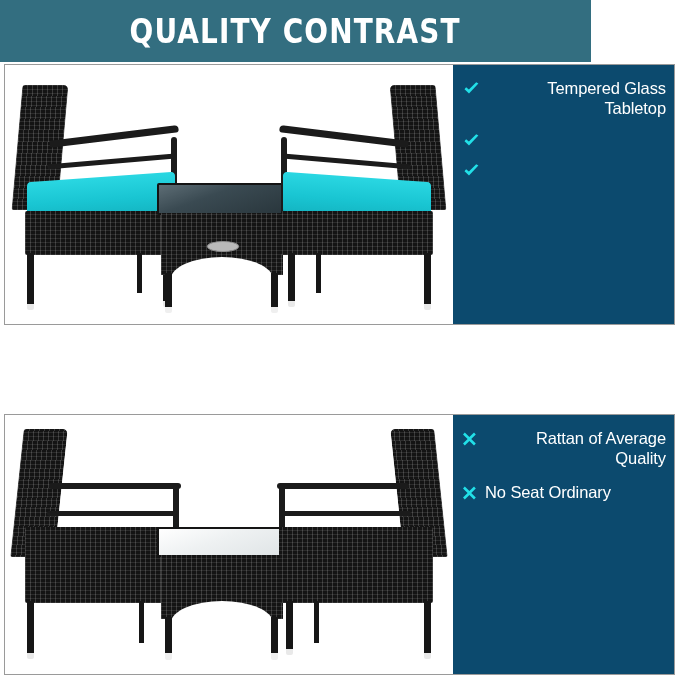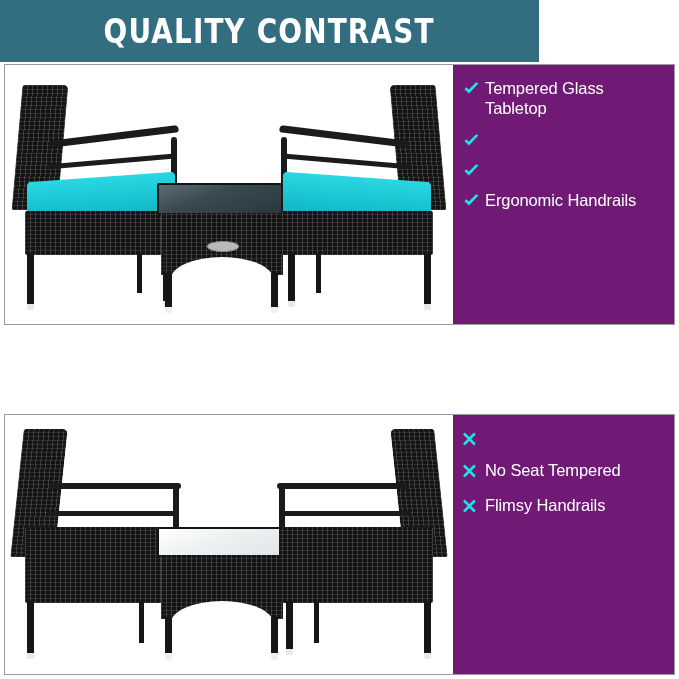--- a/index.html
+++ b/index.html
@@ -9,21 +9,21 @@
     font-family:"Liberation Sans", sans-serif;
     overflow:hidden;
   }
   .infographic{
     position:relative;width:679px;height:679px;
     background:#ffffff;
   }
 
   
   .header{
-    position:absolute;left:0;top:0;width:539px;height:62px;
+    position:absolute;left:0;top:0;width:591px;height:62px;
     background:#336e80;
     display:flex;align-items:center;justify-content:center;
   }
   .header-title{
     color:#ffffff;
     font-size:33px;
     font-weight:bold;
     letter-spacing:1.2px;
     font-family:"DejaVu Sans Condensed","Liberation Sans",sans-serif;
     transform:scaleX(0.94);
@@ -45,23 +45,24 @@
   .photo{
     position:relative;
     width:448px;height:100%;
     background:#ffffff;
     overflow:hidden;
     flex:0 0 448px;
   }
   .features{
     position:relative;
     flex:1 1 auto;
-    background:#701a75;
+    background:#0c4a6e;
     padding:14px 8px 16px 10px;
     box-sizing:border-box;
+    text-align:right;
   }
 
   
   .feat-row{
     display:flex;
     align-items:flex-start;
     margin-bottom:13px;
   }
   .feat-mark{
     flex:0 0 22px;
@@ -242,28 +243,20 @@
             </svg>
         </span>
       </div>
       <div class="feat-row">
         <span class="feat-mark">
           <svg width="17" height="14" viewBox="0 0 17 14">
               <path d="M1.5 7.2 L6 11.6 L15.4 1.4 L13.2 0.2 L5.9 7.6 L3.1 5.2 Z" fill="#22e0e8"></path>
             </svg>
         </span>
       </div>
-      <div class="feat-row">
-        <span class="feat-mark">
-          <svg width="17" height="14" viewBox="0 0 17 14">
-              <path d="M1.5 7.2 L6 11.6 L15.4 1.4 L13.2 0.2 L5.9 7.6 L3.1 5.2 Z" fill="#22e0e8"></path>
-            </svg>
-        </span>
-        <span class="feat-label">Ergonomic Handrails</span>
-      </div>
     </div>
   </div>
 
 
   <div class="panel panel-bottom">
 
     <div class="photo">
       <div class="scene">
 
         <div class="chair" style="left:6px;top:14px;width:180px;height:230px;">
@@ -307,33 +300,26 @@
       </div>
     </div>
 
     <div class="features">
       <div class="feat-row">
         <span class="feat-mark">
           <svg width="15" height="14" viewBox="0 0 15 14">
               <path d="M1.8 0.6 L0 2.6 L4.6 7 L0 11.4 L1.8 13.4 L6.4 9 L11 13.4 L12.8 11.4 L8.2 7 L12.8 2.6 L11 0.6 L6.4 5 Z" fill="#22e0e8"></path>
             </svg>
         </span>
+        <span class="feat-label">Rattan of Average Quality</span>
       </div>
       <div class="feat-row">
         <span class="feat-mark">
           <svg width="15" height="14" viewBox="0 0 15 14">
               <path d="M1.8 0.6 L0 2.6 L4.6 7 L0 11.4 L1.8 13.4 L6.4 9 L11 13.4 L12.8 11.4 L8.2 7 L12.8 2.6 L11 0.6 L6.4 5 Z" fill="#22e0e8"></path>
             </svg>
         </span>
-        <span class="feat-label">No Seat Tempered</span>
-      </div>
-      <div class="feat-row">
-        <span class="feat-mark">
-          <svg width="15" height="14" viewBox="0 0 15 14">
-              <path d="M1.8 0.6 L0 2.6 L4.6 7 L0 11.4 L1.8 13.4 L6.4 9 L11 13.4 L12.8 11.4 L8.2 7 L12.8 2.6 L11 0.6 L6.4 5 Z" fill="#22e0e8"></path>
-            </svg>
-        </span>
-        <span class="feat-label">Flimsy Handrails</span>
+        <span class="feat-label">No Seat Ordinary</span>
       </div>
     </div>
   </div>
 
 </div>
 
 </body></html>

